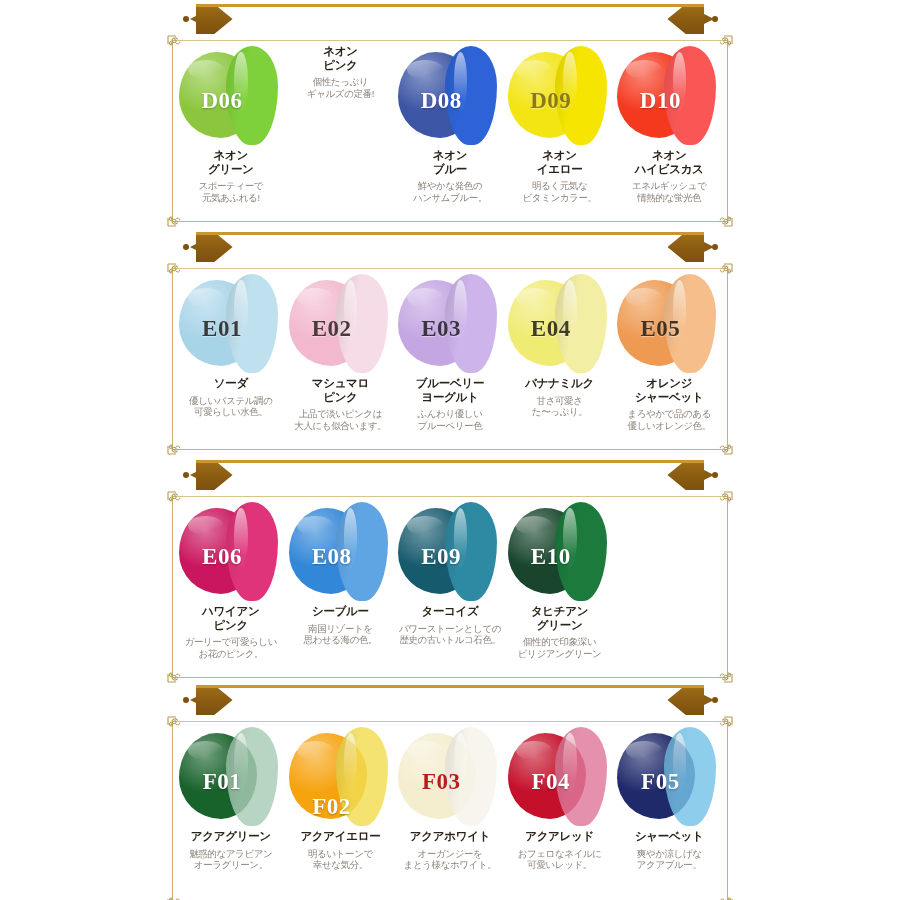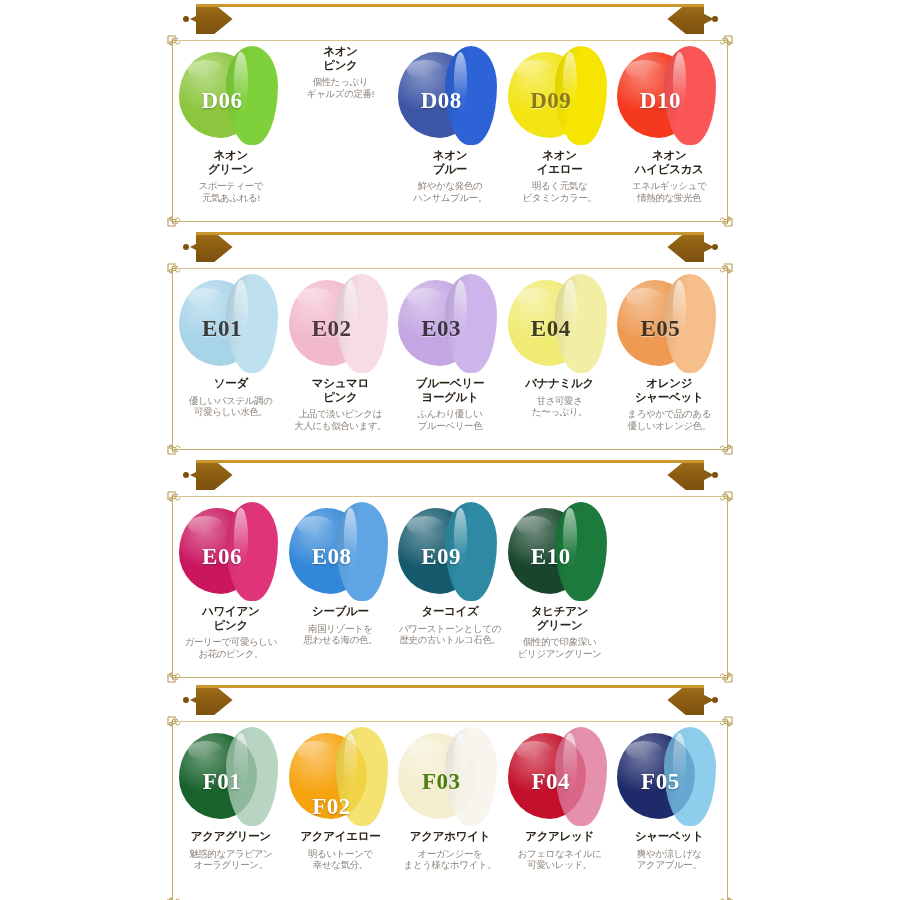--- a/index.html
+++ b/index.html
@@ -484,21 +484,21 @@
             <div class="nail translucent" style="background: linear-gradient(100deg, rgba(0, 0, 0, 0.12), rgba(0, 0, 0, 0) 38%), rgb(242, 222, 82);"></div>
             <div class="code" style="color: rgb(255, 255, 255); text-shadow: rgba(0, 0, 0, 0.3) 0px 1px 2px; margin-top: 25px;">F02</div>
           </div>
           <div class="cname">アクアイエロー</div>
           <div class="cdesc">明るいトーンで<br>幸せな気分。</div>
         </div>
         <div class="cell">
           <div class="art">
             <div class="puddle" style="background: radial-gradient(circle at 34% 26%, rgba(255, 255, 255, 0.38), rgba(255, 255, 255, 0) 46%), rgb(244, 237, 206);"></div>
             <div class="nail translucent" style="background: linear-gradient(100deg, rgba(0, 0, 0, 0.12), rgba(0, 0, 0, 0) 38%), rgb(247, 244, 236);"></div>
-            <div class="code" style="color: #4d7c0f; text-shadow: rgba(255, 255, 255, 0.45) 0px 1px 1px; text-align: center;">F03</div>
+            <div class="code" style="color: #b91c1c; text-shadow: rgba(255, 255, 255, 0.45) 0px 1px 1px; text-align: center;">F03</div>
           </div>
           <div class="cname">アクアホワイト</div>
           <div class="cdesc">オーガンジーを<br>まとう様なホワイト。</div>
         </div>
         <div class="cell">
           <div class="art">
             <div class="puddle" style="background: radial-gradient(circle at 34% 26%, rgba(255, 255, 255, 0.38), rgba(255, 255, 255, 0) 46%), rgb(196, 16, 42);"></div>
             <div class="nail translucent" style="background: linear-gradient(100deg, rgba(0, 0, 0, 0.12), rgba(0, 0, 0, 0) 38%), rgb(224, 122, 156);"></div>
             <div class="code" style="color: rgb(255, 255, 255); text-shadow: rgba(0, 0, 0, 0.3) 0px 1px 2px;">F04</div>
           </div>

